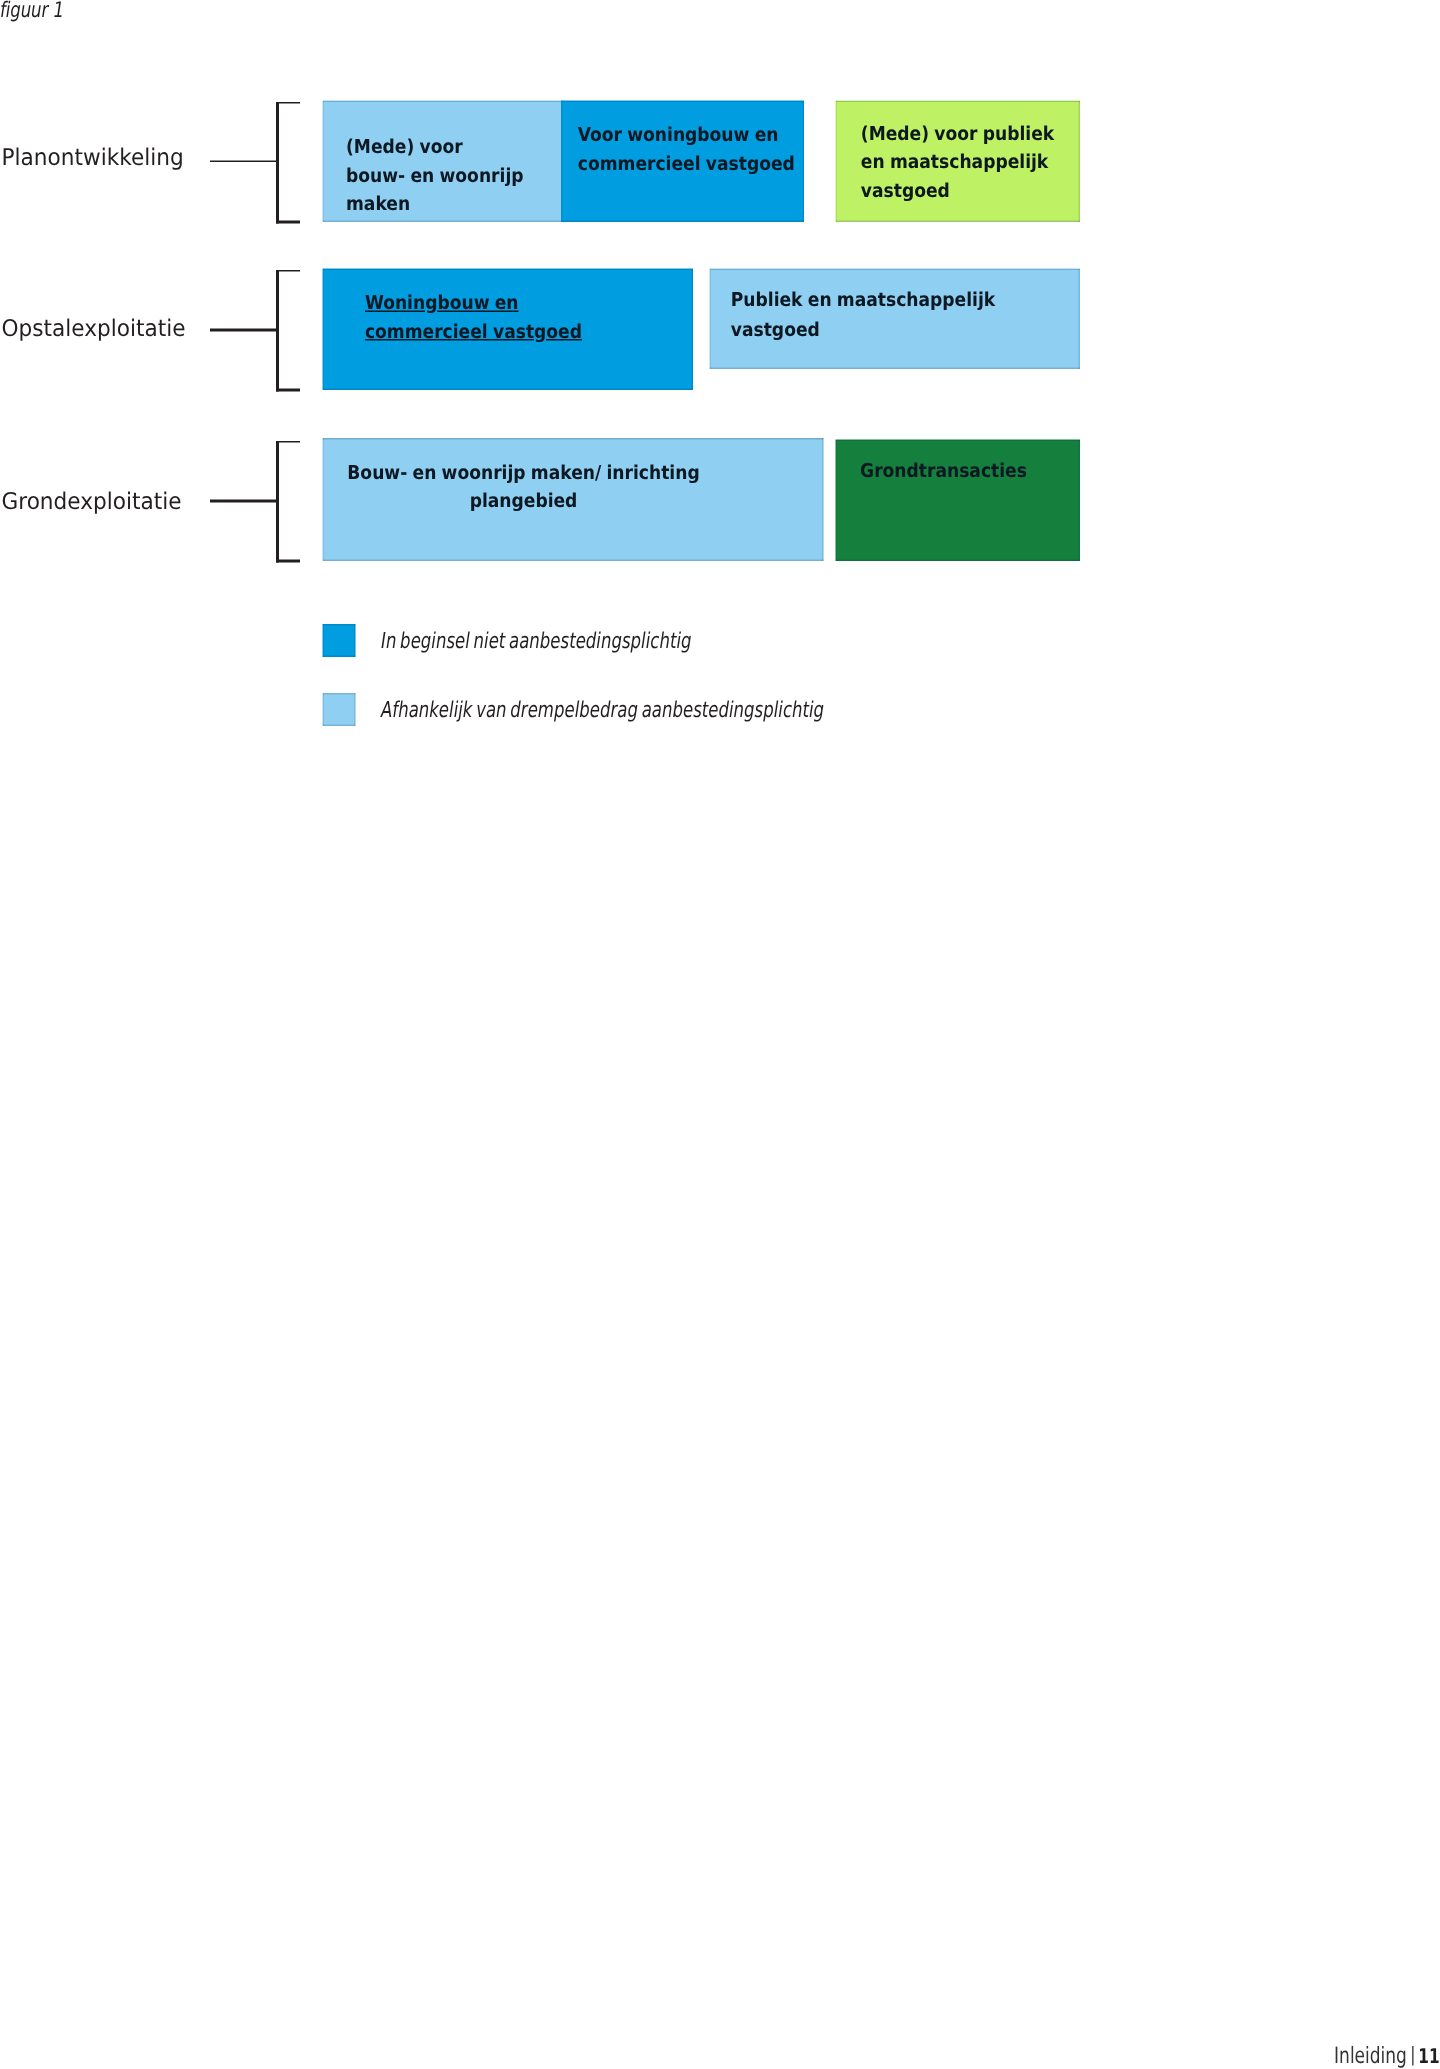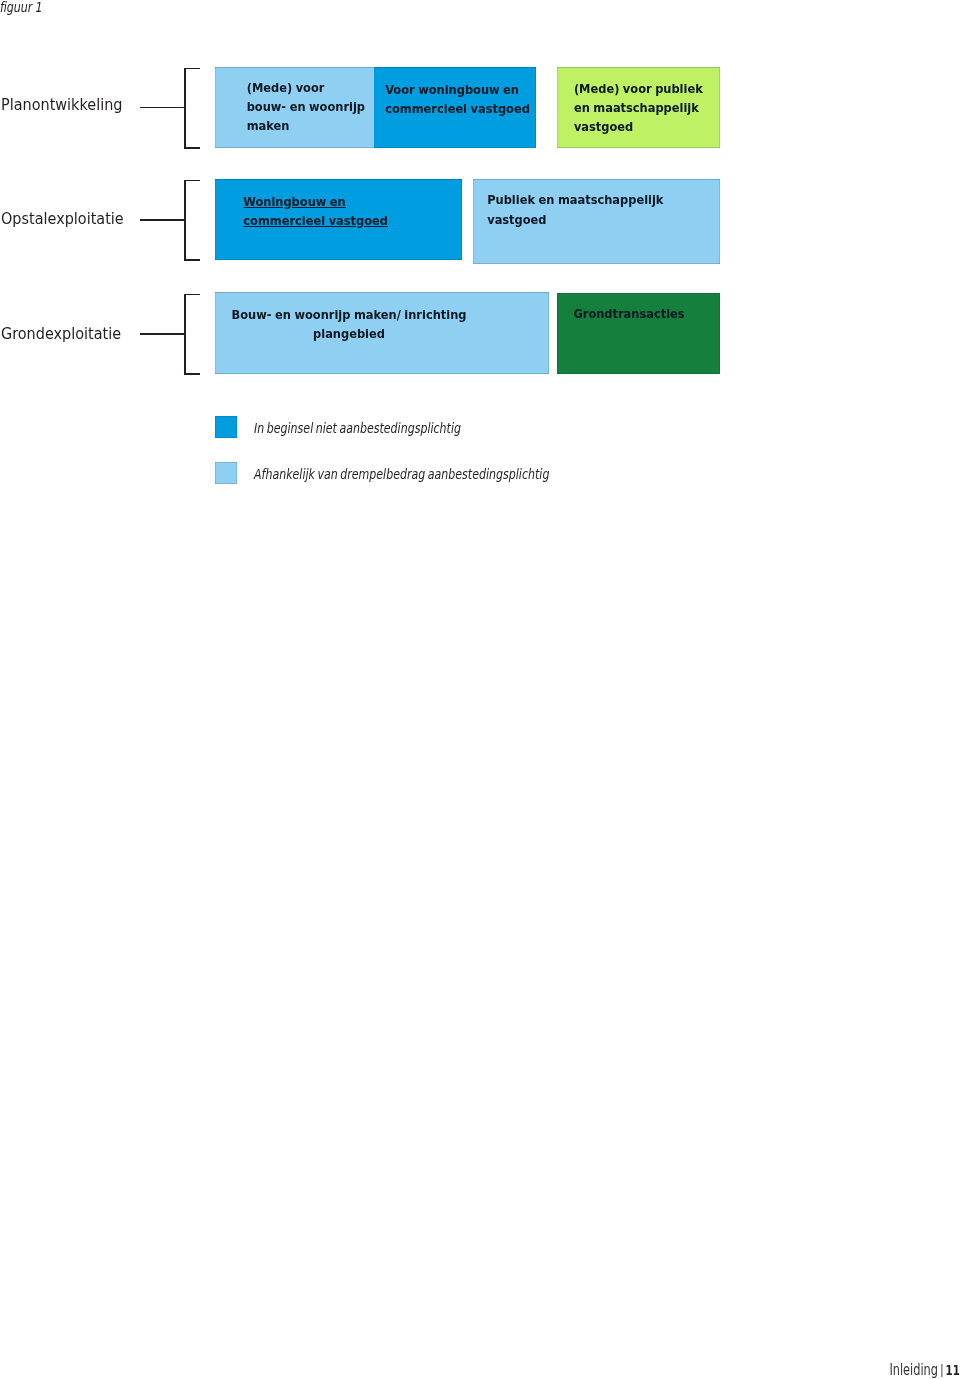--- a/index.html
+++ b/index.html
@@ -48,21 +48,21 @@
 <div id="fig-caption">figuur 1</div>
 
 <div class="row-label" style="top:96px;">Planontwikkeling</div>
 <div class="connector" style="top:106.6px;"></div>
 <div class="bracket" style="top:67.5px;">
   <div class="arm arm-top"></div>
   <div class="arm arm-bottom"></div>
 </div>
 
 <div class="box" style="left:215px;top:67px;width:161px;height:81px;background:#8FD0F2;">
-  <div class="box-text" style="left:15.7px;top:11px;margin-left:16px;">(Mede) voor
+  <div class="box-text" style="left:15.7px;top:21px;">(Mede) voor
 bouw- en woonrijp
 maken</div>
 </div>
 <div class="box" style="left:374px;top:67px;width:162px;height:81px;background:#009DE0;">
   <div class="box-text" style="left:11.2px;top:13.0px;">Voor woningbouw en
 commercieel vastgoed</div>
 </div>
 <div class="box" style="left:557.3px;top:67px;width:162.7px;height:81px;background:#bef264;">
   <div class="box-text" style="left:16.6px;top:11.9px;">(Mede) voor publiek
 en maatschappelijk
@@ -73,21 +73,21 @@
 <div class="connector" style="top:219.4px;"></div>
 <div class="bracket" style="top:179.5px;">
   <div class="arm arm-top"></div>
   <div class="arm arm-bottom"></div>
 </div>
 
 <div class="box" style="left:215.3px;top:178.8px;width:246.7px;height:81.2px;background:#009DE0;">
   <div class="box-text" style="left:28px;top:12.8px;text-decoration:underline;">Woningbouw en
 commercieel vastgoed</div>
 </div>
-<div class="box" style="left:472.9px;top:179px;width:247.1px;height:85px;background:#8FD0F2;">
+<div class="box" style="left:472.9px;top:179px;width:247.1px;height:67px;background:#8FD0F2;">
   <div class="box-text" style="left:14.3px;top:11.4px;">Publiek en maatschappelijk
 vastgoed</div>
 </div>
 
 <div class="row-label" style="top:324.5px;">Grondexploitatie</div>
 <div class="connector" style="top:333.3px;"></div>
 <div class="bracket" style="top:293.5px;">
   <div class="arm arm-top"></div>
   <div class="arm arm-bottom"></div>
 </div>

